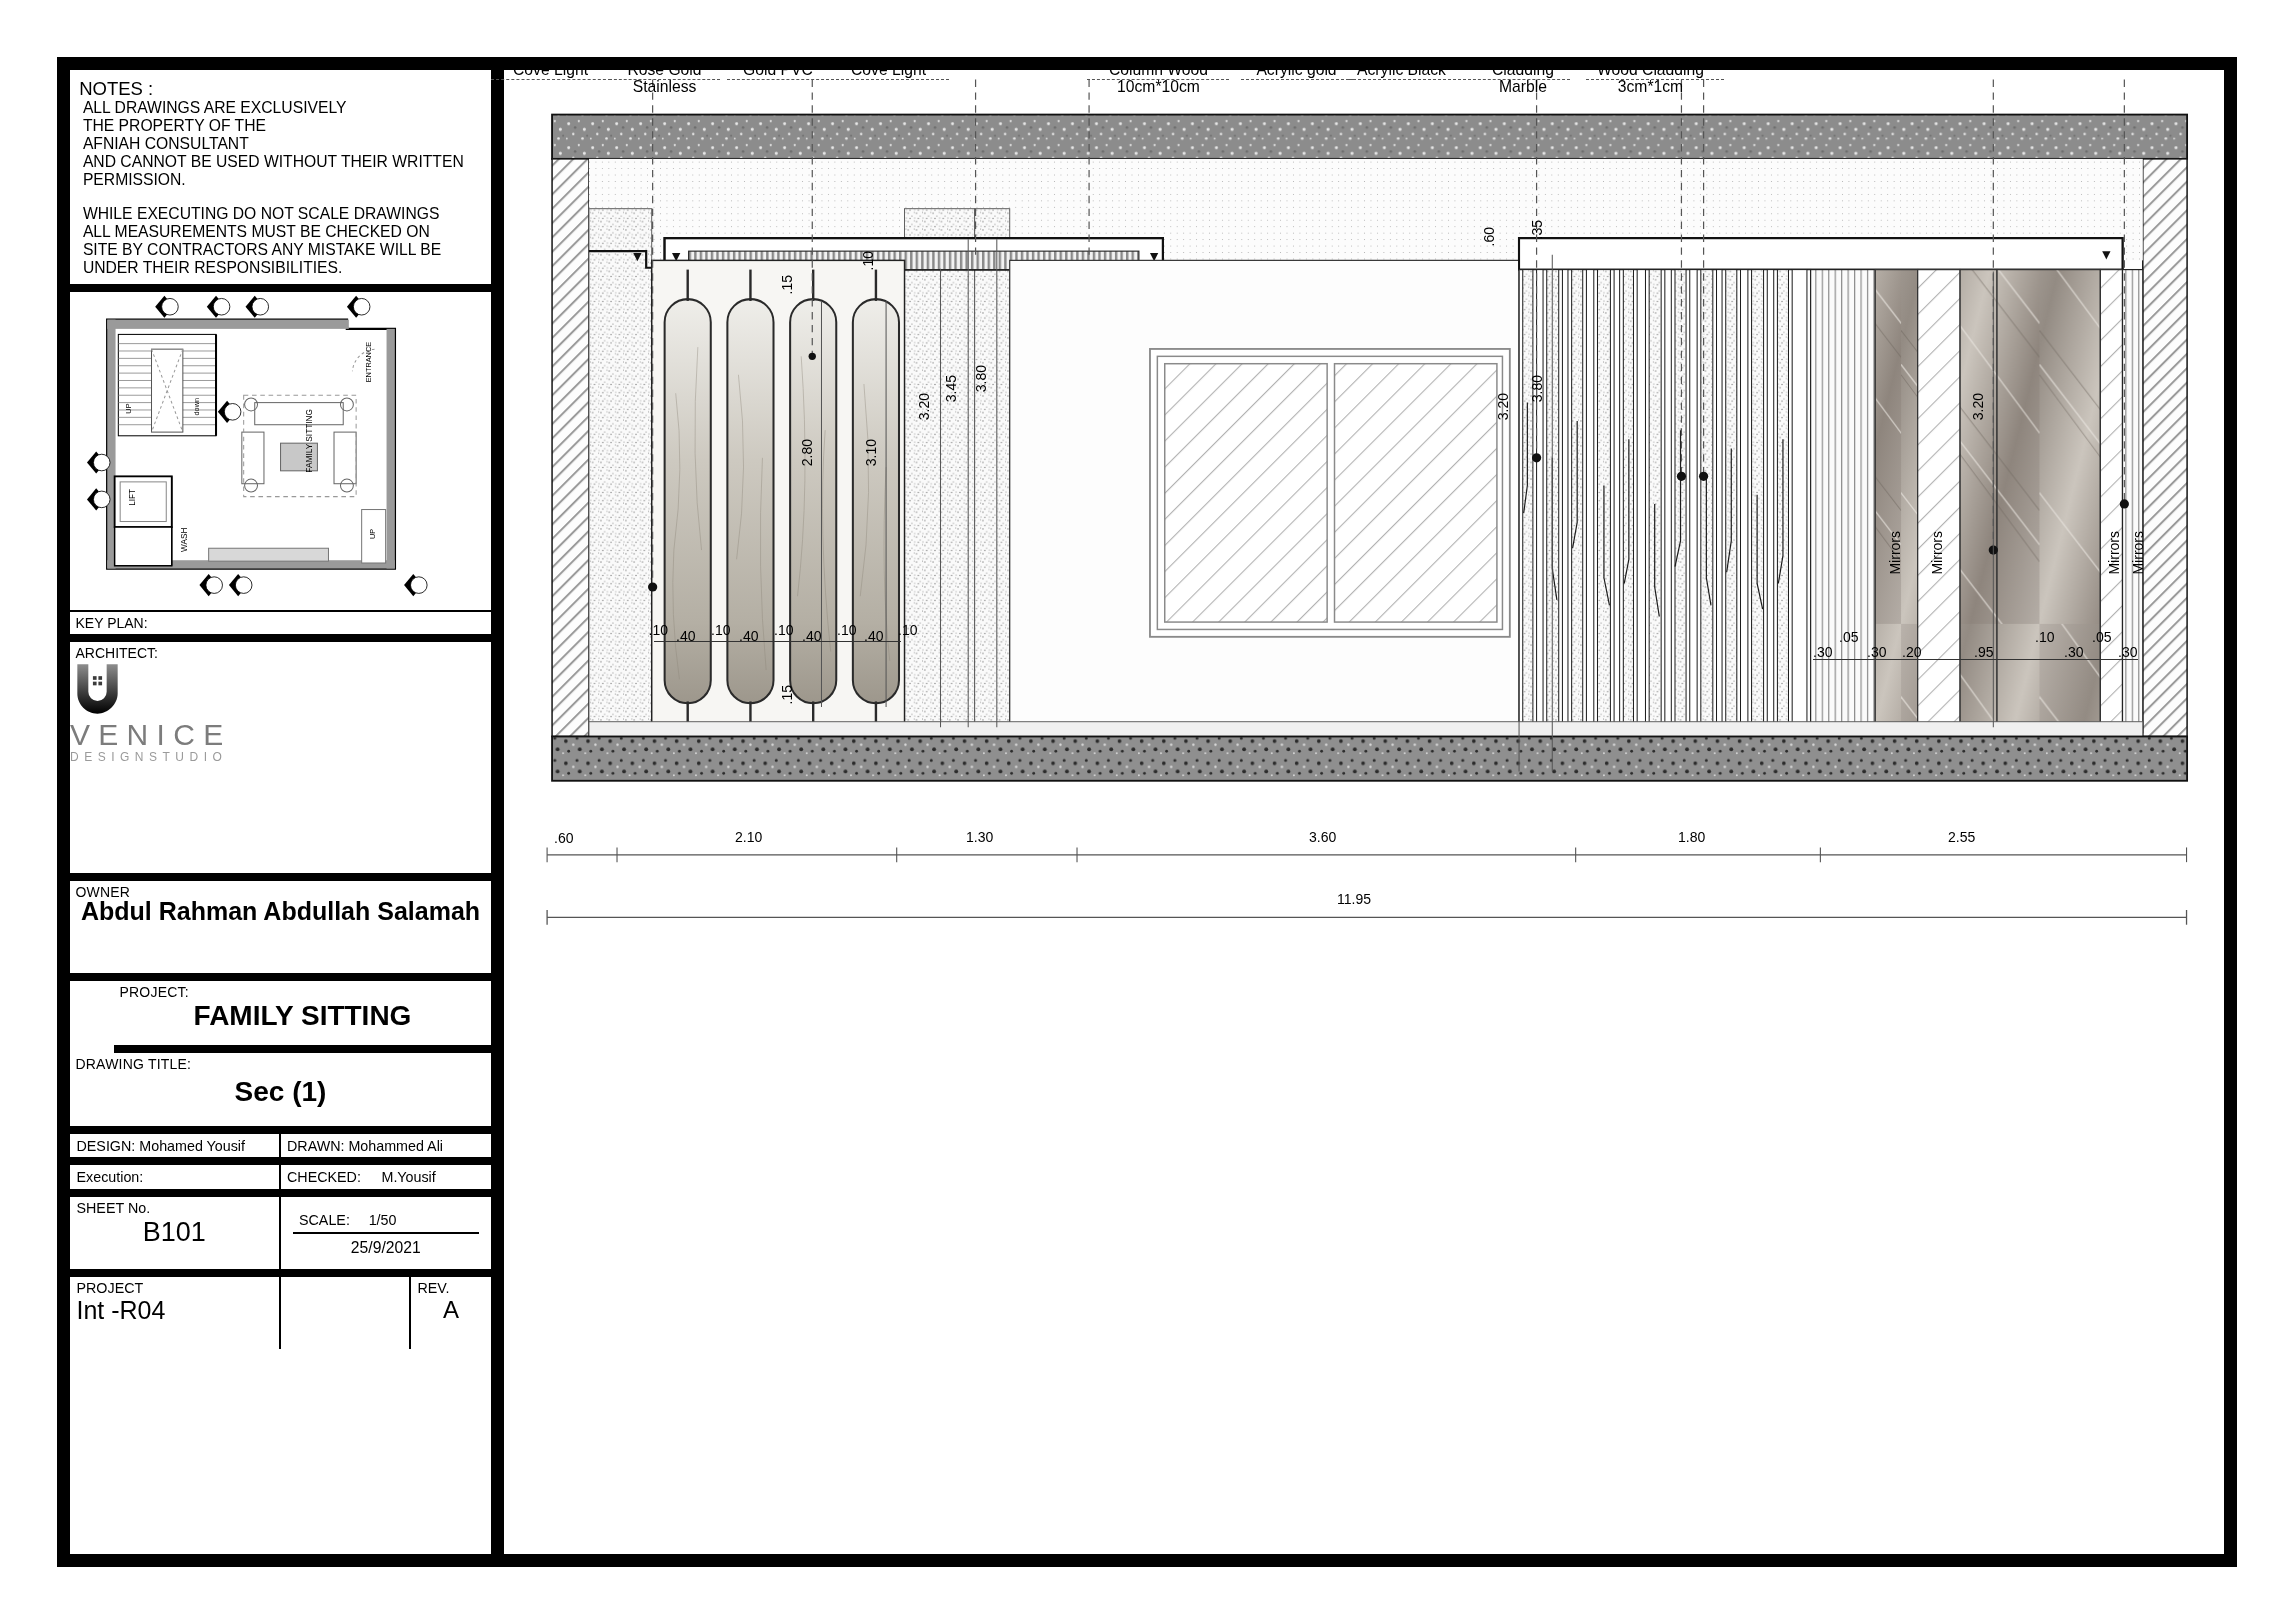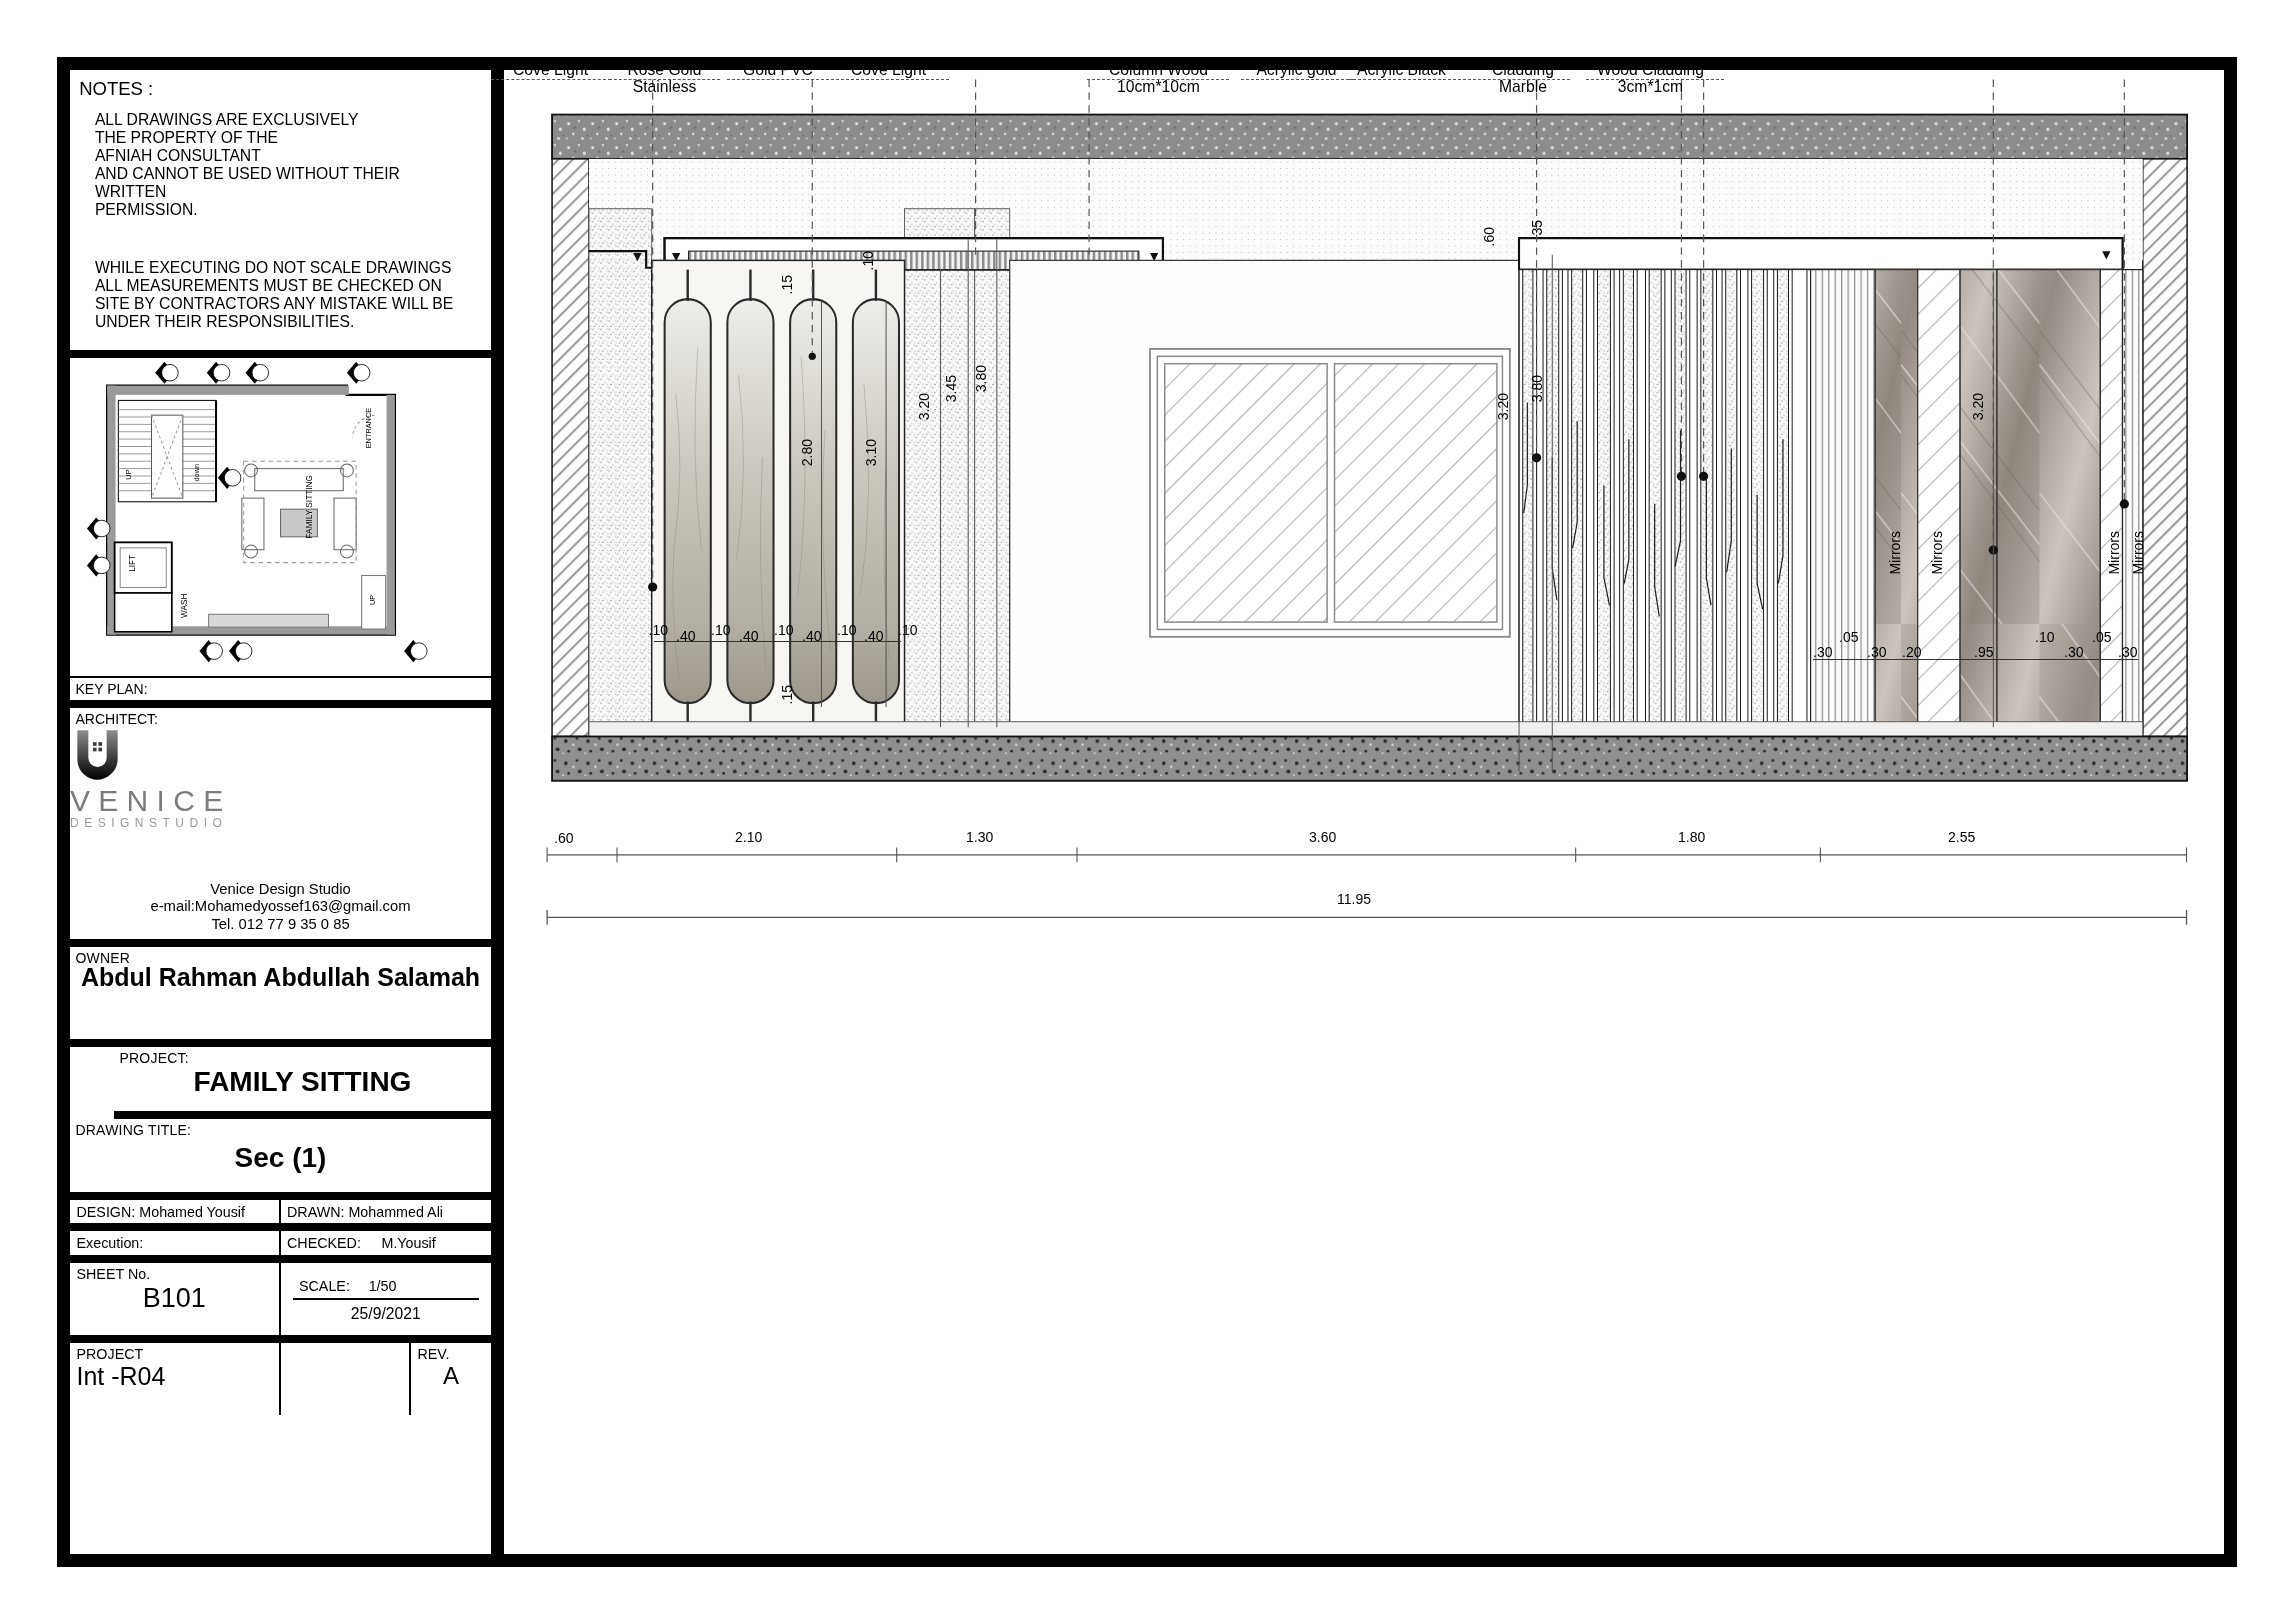--- a/index.html
+++ b/index.html
@@ -15,21 +15,21 @@
 
   
   .tb-cell{position:relative;box-sizing:border-box;border-bottom:8.3px solid #000;padding:3.7px 5.5px;}
   .tb-lbl{font-size:14px;line-height:15.7px;letter-spacing:0.2px;}
   .tb-big{font-weight:bold;text-align:center;}
   .thin{border-bottom:2.8px solid #000;}
 
   
   #notes{padding:9.2px 7.4px 7.4px 9.2px;border-bottom:8.3px solid #000;}
   #notes .hd{font-size:18.5px;line-height:20px;}
-  #notes p{margin:12px;font-size:15.7px;line-height:18px;padding-left:3.7px;white-space:pre-line;}
+  #notes p{margin:0;font-size:15.7px;line-height:18px;padding-left:3.7px;white-space:pre-line;}
   #notes .gap{height:15.7px;}
 
   
   #keyplan-box{height:318px;border-bottom:2.8px solid #000;position:relative;overflow:hidden;}
   #keyplan-cap{font-size:14px;padding:2.8px 0 2.8px 5.5px;border-bottom:8.3px solid #000;}
 
   
   #architect{height:231px;border-bottom:8.3px solid #000;position:relative;}
   #architect .cap{position:absolute;left:5.5px;top:2.8px;font-size:14px;}
   .logo-wrap{position:absolute;left:0;right:0;top:20px;text-align:left;}
@@ -178,25 +178,20 @@
           <g fill="#3b3b3b">
               <rect x="25" y="15" width="4" height="4"></rect>
               <rect x="31" y="15" width="4" height="4"></rect>
           <rect x="25" y="21" width="4" height="4"></rect>
               <rect x="31" y="21" width="4" height="4"></rect>
             </g>
         </svg>
         <div class="vlogo-txt">VENICE</div>
         <div class="vlogo-sub">DESIGNSTUDIO</div>
       </div>
-      <div class="contact">
-        <div>Venice Design Studio</div>
-        <div>e-mail:Mohamedyossef163@gmail.com</div>
-        <div>Tel. 012 77 9 35 0 85</div>
-      </div>
     </div>
 
     <div class="tb-cell" style="height:100px;">
       <div class="tb-lbl">OWNER</div>
       <div class="tb-big" style="font-size:25px;line-height:27px;margin-top:-1.8px;">Abdul Rahman Abdullah Salamah</div>
     </div>
 
     <div class="tb-cell" style="height:72px;margin-left:44px;">
       <div class="tb-lbl">PROJECT:</div>
       <div class="tb-big" style="font-size:28px;line-height:31px;">FAMILY SITTING</div>

